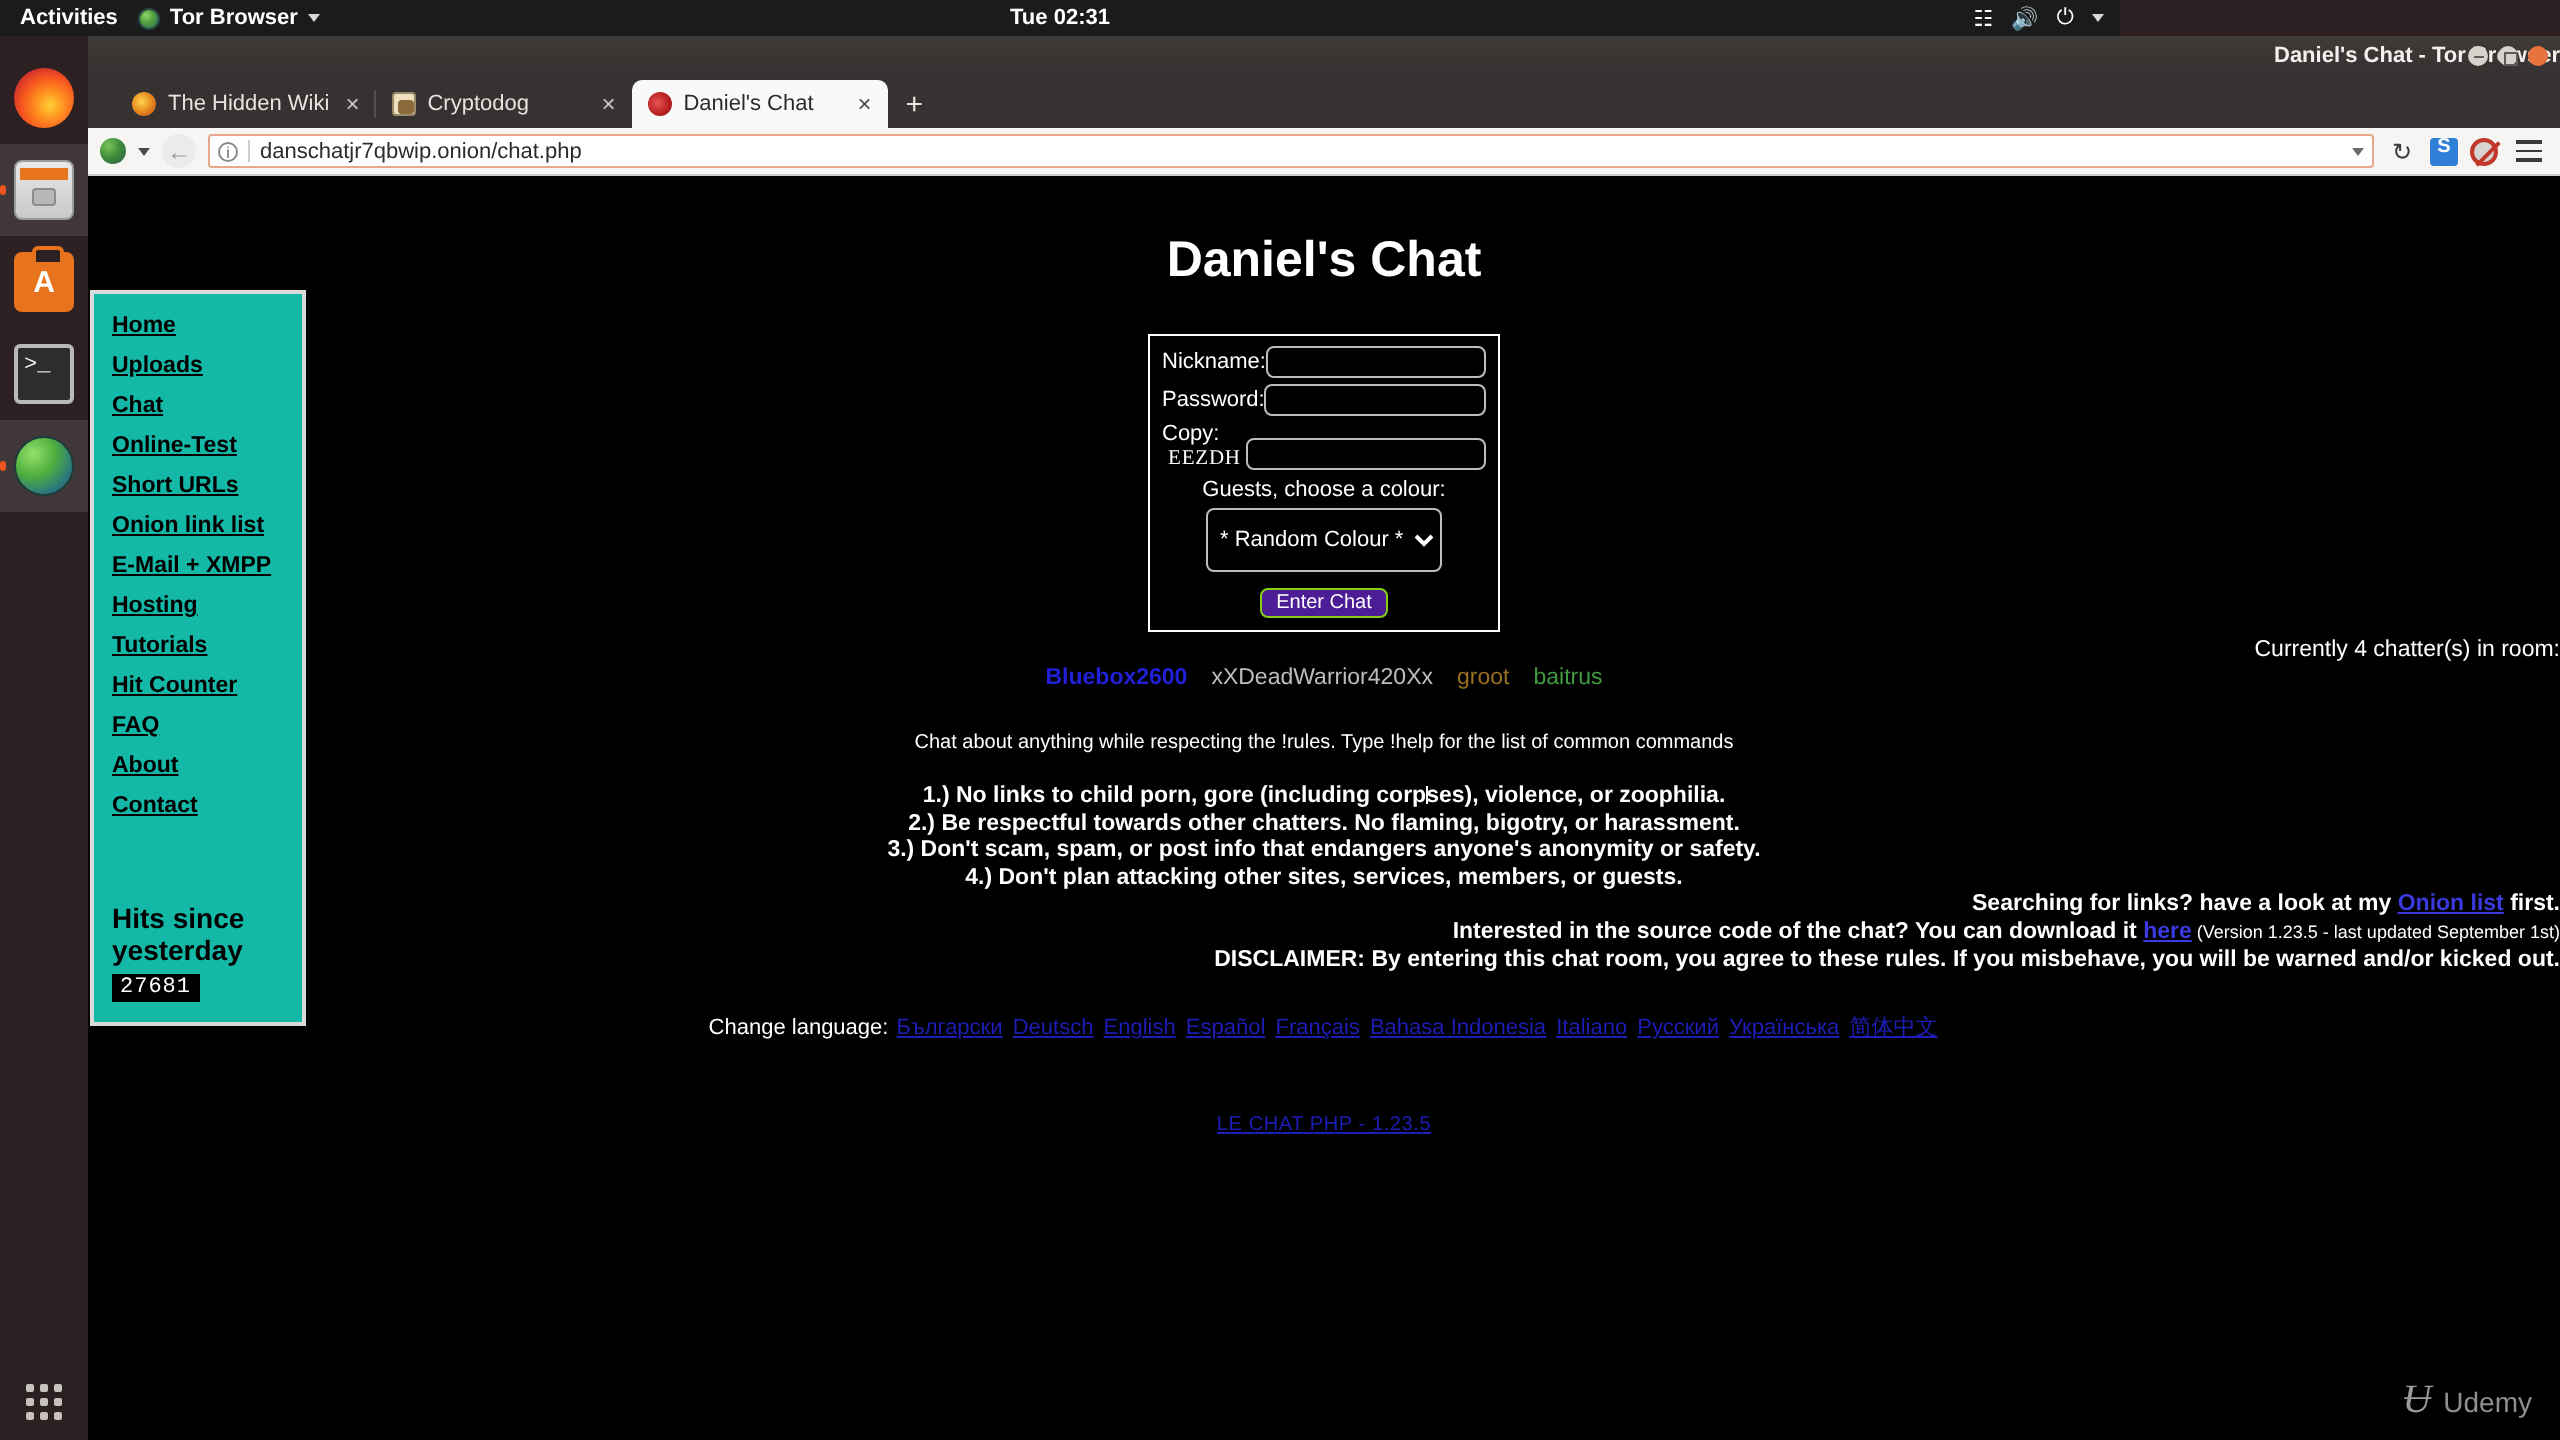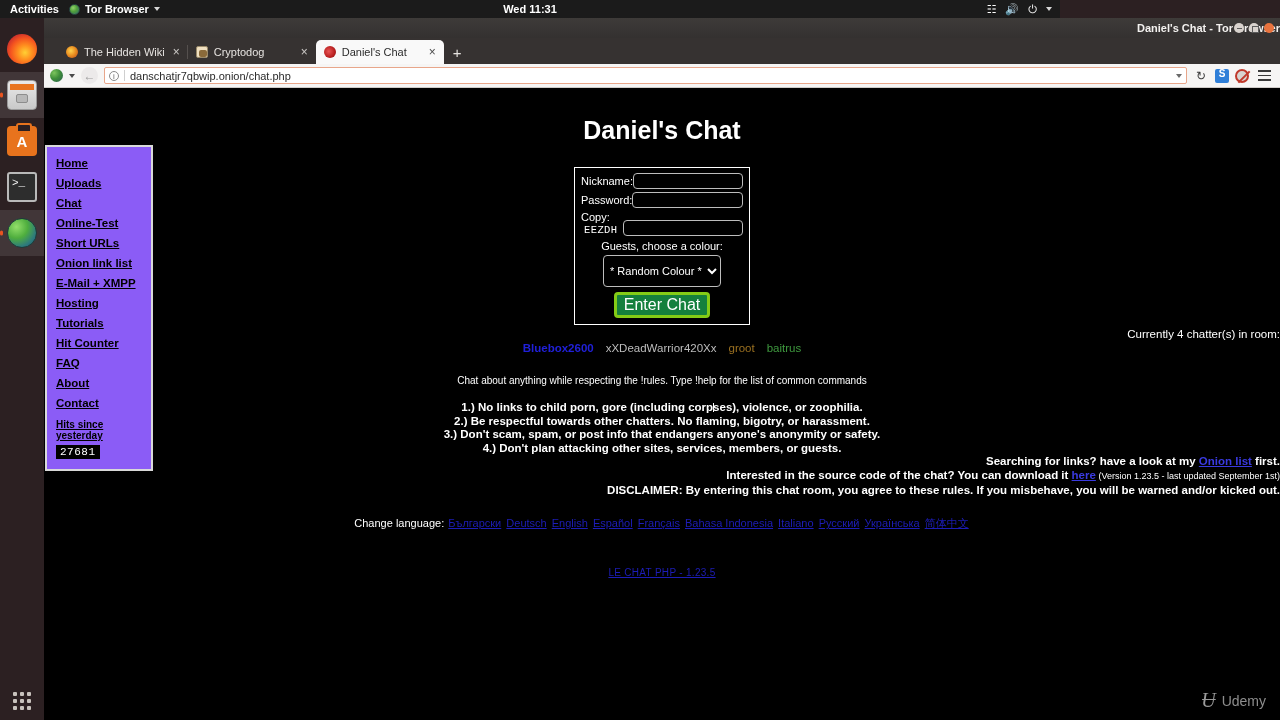--- a/index.html
+++ b/index.html
@@ -161,31 +161,31 @@
 
   
   #page {
     position:absolute; left:0; top:70px; width:1236px; height:632px;
     background:#000000; color:#ffffff; overflow:hidden;
   }
 
   
   #menu {
     position:absolute; left:1px; top:57px; width:108px;
-    background:#8b5cf6; border:2px solid #d9d9d9;
+    background:#14b8a6; border:2px solid #d9d9d9;
     padding: 6px 12px 8px 0;
   }
   .menu-item {
     display:block; padding: 4px 7px 4px 9px;
     color:#000000; font-size:11.5px; font-weight:bold;
     text-decoration: underline; white-space:nowrap;
   }
   .menu-hits { padding: 6px 7px 2px 9px; }
   .menu-hits .hlabel {
-    color:#000; font-size:10px; font-weight:bold; text-decoration:underline; display:block;
+    color:#000; font-size:14px; font-weight:bold; display:block;margin-top:32px;
   }
   .menu-hits .hcount {
     display:inline-block; margin-top:3px;
     background:#000000; color:#ffffff;
     font-family:"Liberation Mono", monospace; font-size:11px;
     padding: 1px 4px; letter-spacing:.5px;
   }
 
   
   #main { position:absolute; left:0; right:0; top:0; text-align:center; }
@@ -206,36 +206,36 @@
   .frow input.txt {
     flex: 1 1 auto; height: 16px;
     background:#000000; color:#ffffff;
     border: 1px solid #bdbdbd; border-radius: 4px;
     font-size: 11px; padding: 0 4px; outline:none;
     min-width: 0;
   }
   .caprow { display:flex; align-items:flex-end; margin-bottom:4px; }
   .capbox { width: 54px; }
   .capbox .caplbl { display:block; font-size:11px; color:#fff; line-height:13px; }
-  .capbox .capcode { display:block; font-size:10.5px; color:#fff; font-family:Liberation Mono, monospace; letter-spacing:.4px; padding-left:3px; }
+  .capbox .capcode { display:block; font-size:10.5px; color:#fff; font-family:Liberation Serif, serif; letter-spacing:.4px; padding-left:3px; }
   .caprow input.txt { flex:1 1 auto; height:16px; background:#000; color:#fff; border:1px solid #bdbdbd; border-radius:4px; font-size:11px; padding:0 4px; outline:none; min-width:0; }
 
   .colour-label { text-align:center; font-size:11px; color:#fff; margin: 4px 0 3px; }
   .selwrap { text-align:center; }
   select#colour-select {
     background:#000000; color:#ffffff;
     border:1px solid #bdbdbd; border-radius:4px;
     font-size:11px; height:32px; padding: 0 2px;
     font-family:"Liberation Sans",sans-serif;
   }
   .btnwrap { text-align:center; margin-top:5px; }
   button#enter-chat {
-    background:#15803d; color:#ffffff;
-    border:3px solid #84cc16; border-radius:4px;
-    font-size:16px; padding: 1px 7px;
+    background:#4c1d95; color:#ffffff;
+    border:1px solid #84cc16; border-radius:4px;
+    font-size:10px; padding: 1px 7px;
     font-family:"Liberation Sans",sans-serif;
   }
 
   .line { font-size: 11.5px; color:#ffffff; }
   #chatters-count { margin-top: 3px; text-align: right; }
   #chatters-list { margin-top: 2px; font-size:11.5px; }
   #chatters-list span { margin: 0 6px; font-weight: bold; }
   #chat-desc { margin-top: 21px; font-size: 10px; }
 
   h2#rules-title { margin: 19px 0 0; font-size: 19px; color:#ffffff; }
@@ -264,21 +264,21 @@
 </head>
 <body>
 
 <div id="gnome-topbar">
   <div class="activities">Activities</div>
   <div class="appmenu">
     <span class="tor-globe"></span>
     <span>Tor Browser</span>
     <span class="caret-dn"></span>
   </div>
-  <div class="clock">Wed 11:31</div>
+  <div class="clock">Tue 02:31</div>
   <div class="tray">
     <span>☷</span>
     <span>🔊</span>
     <span>⏻</span>
     <span class="caret-dn"></span>
   </div>
 </div>
 
 <div id="dock">
   <div class="dock-item">

